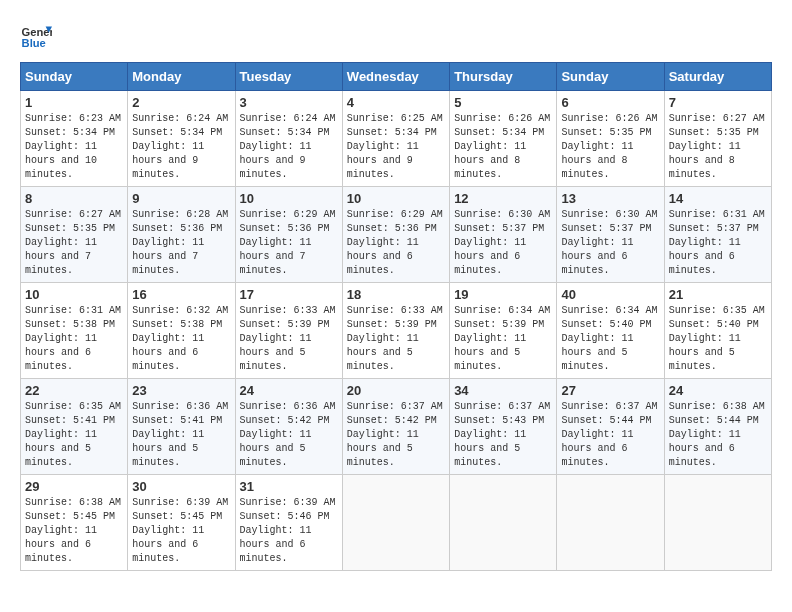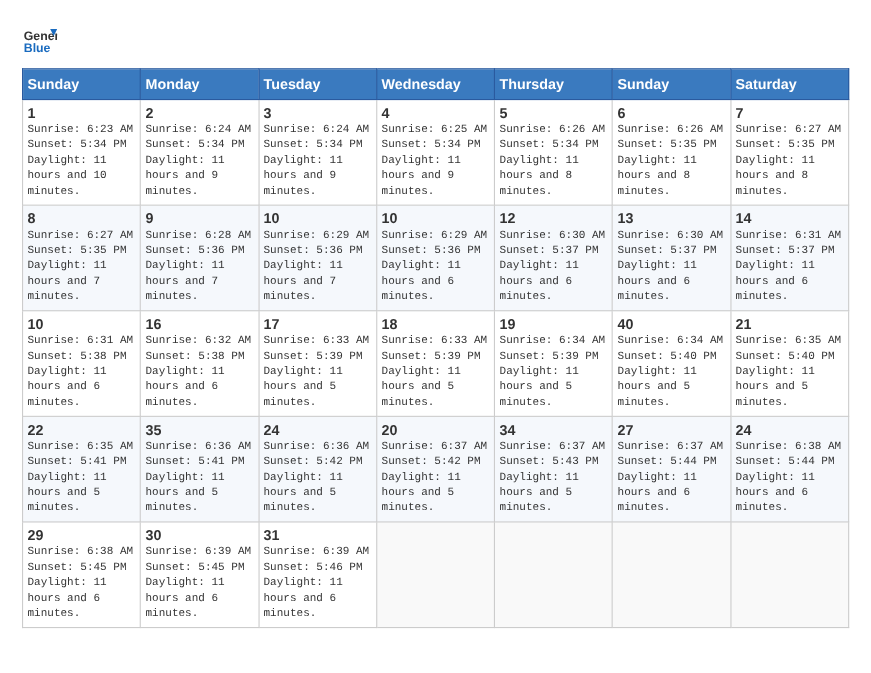--- a/index.html
+++ b/index.html
@@ -198,21 +198,21 @@
           <span class="day-num">21</span>
           <div class="day-info">Sunrise: 6:35 AM<br>Sunset: 5:40 PM<br>Daylight: 11 hours and 5 minutes.</div>
         </td>
       </tr>
       <tr>
         <td>
           <span class="day-num">22</span>
           <div class="day-info">Sunrise: 6:35 AM<br>Sunset: 5:41 PM<br>Daylight: 11 hours and 5 minutes.</div>
         </td>
         <td>
-          <span class="day-num">35</span>
+          <span class="day-num">23</span>
           <div class="day-info">Sunrise: 6:36 AM<br>Sunset: 5:41 PM<br>Daylight: 11 hours and 5 minutes.</div>
         </td>
         <td>
           <span class="day-num">24</span>
           <div class="day-info">Sunrise: 6:36 AM<br>Sunset: 5:42 PM<br>Daylight: 11 hours and 5 minutes.</div>
         </td>
         <td>
           <span class="day-num">20</span>
           <div class="day-info">Sunrise: 6:37 AM<br>Sunset: 5:42 PM<br>Daylight: 11 hours and 5 minutes.</div>
         </td>

